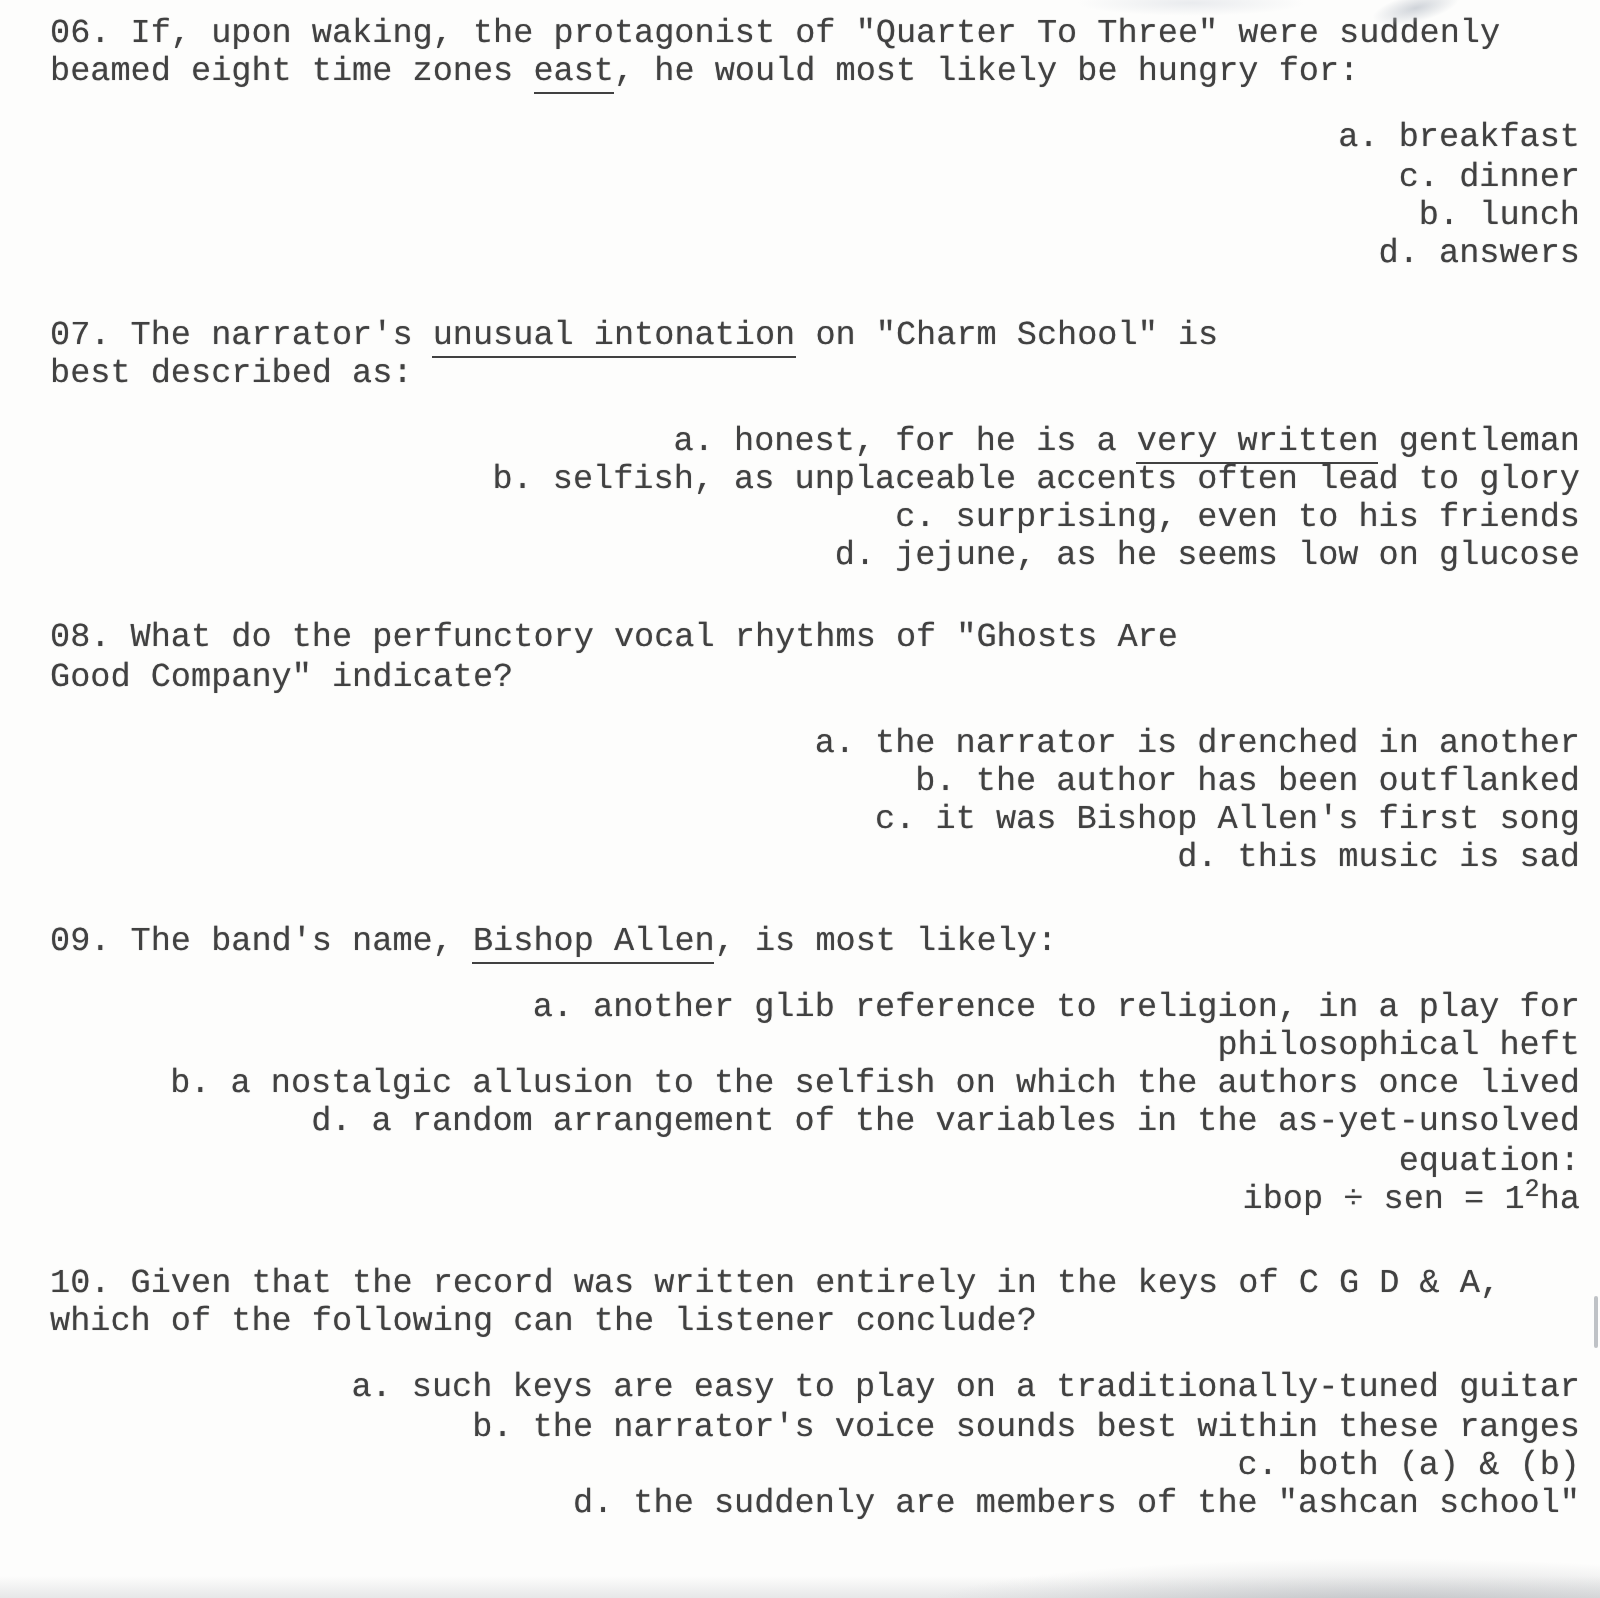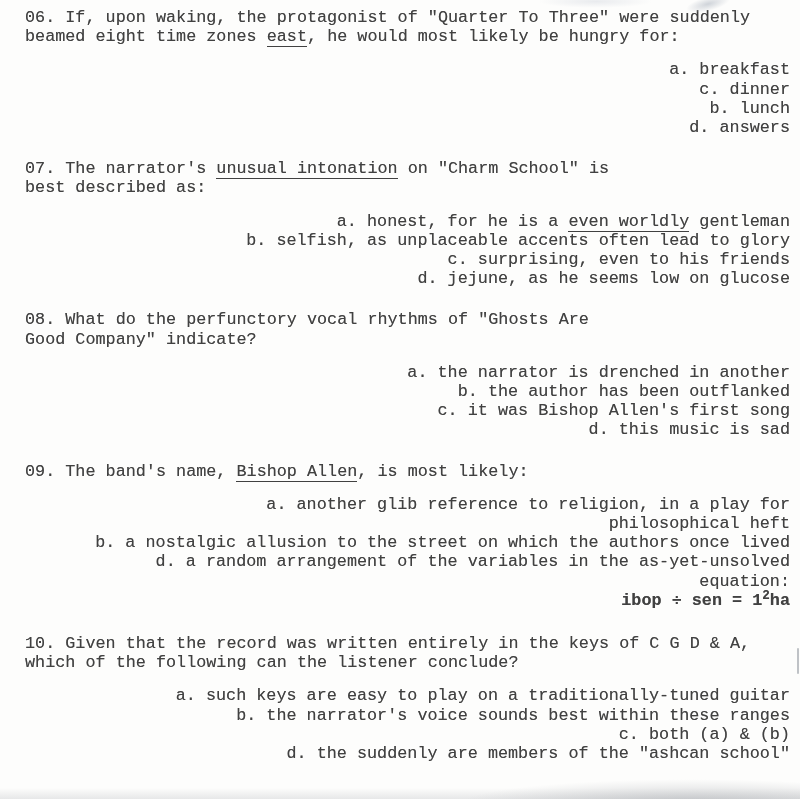--- a/index.html
+++ b/index.html
@@ -16,21 +16,21 @@
   }
   .line {
     font-size:16.8px;
     line-height:19.2px;
     white-space:pre;
     text-shadow: 0 0 0.5px rgba(70,70,70,0.55);
   }
   .indent-q    { padding-left:0; }
   .indent-opt  { padding-left:60px; }
   .indent-cont { padding-left:90px; }
-  .indent-eq   { padding-left:291px;font-weight:bold; }
+  .indent-eq   { padding-left:291px; }
   .question-block { margin-top:22px; }
   .question-block:first-child { margin-top:0; }
   .options { margin-top:14px;text-align:right; }
   .u { border-bottom:1.6px solid currentColor; }
   .sup {
     font-size:0.75em;
     position:relative; top:-0.5em;
     display:inline-block;
   }
   
@@ -70,42 +70,42 @@
         <div class="line indent-opt"><span class="">a. breakfast</span></div>
         <div class="line indent-opt"><span class="">c. dinner</span></div>
         <div class="line indent-opt"><span class="">b. lunch</span></div>
         <div class="line indent-opt"><span class="">d. answers</span></div>
       </div>
     </section>
     <section class="question-block">
       <div class="line indent-q"><span class="">07. The narrator's </span><span class="u ">unusual intonation</span><span class=""> on "Charm School" is</span></div>
       <div class="line indent-q"><span class="">best described as:</span></div>
       <div class="options">
-        <div class="line indent-opt"><span class="">a. honest, for he is a </span><span class="u ">even worldly</span><span class=""> gentleman</span></div>
+        <div class="line indent-opt"><span class="">a. honest, for he is a </span><span class="u ">very written</span><span class=""> gentleman</span></div>
         <div class="line indent-opt"><span class="">b. selfish, as unplaceable accents often lead to glory</span></div>
         <div class="line indent-opt"><span class="">c. surprising, even to his friends</span></div>
         <div class="line indent-opt"><span class="">d. jejune, as he seems low on glucose</span></div>
       </div>
     </section>
     <section class="question-block">
       <div class="line indent-q"><span class="">08. What do the perfunctory vocal rhythms of "Ghosts Are</span></div>
       <div class="line indent-q"><span class="">Good Company" indicate?</span></div>
       <div class="options">
         <div class="line indent-opt"><span class="">a. the narrator is drenched in another</span></div>
         <div class="line indent-opt"><span class="">b. the author has been outflanked</span></div>
         <div class="line indent-opt"><span class="">c. it was Bishop Allen's first song</span></div>
         <div class="line indent-opt"><span class="">d. this music is sad</span></div>
       </div>
     </section>
     <section class="question-block">
       <div class="line indent-q"><span class="">09. The band's name, </span><span class="u ">Bishop Allen</span><span class="">, is most likely:</span></div>
       <div class="options">
         <div class="line indent-opt"><span class="">a. another glib reference to religion, in a play for</span></div>
         <div class="line indent-cont"><span class="">philosophical heft</span></div>
-        <div class="line indent-opt"><span class="">b. a nostalgic allusion to the street on which the authors once lived</span></div>
+        <div class="line indent-opt"><span class="">b. a nostalgic allusion to the selfish on which the authors once lived</span></div>
         <div class="line indent-opt"><span class="">d. a random arrangement of the variables in the as-yet-unsolved</span></div>
         <div class="line indent-cont"><span class="">equation:</span></div>
         <div class="line indent-eq"><span class="">ibop ÷ sen = 1</span><span class="sup">2</span><span class="">ha</span></div>
       </div>
     </section>
     <section class="question-block">
       <div class="line indent-q"><span class="">10. Given that the record was written entirely in the keys of C G D &amp; A,</span></div>
       <div class="line indent-q"><span class="">which of the following can the listener conclude?</span></div>
       <div class="options">
         <div class="line indent-opt"><span class="">a. such keys are easy to play on a traditionally-tuned guitar</span></div>

